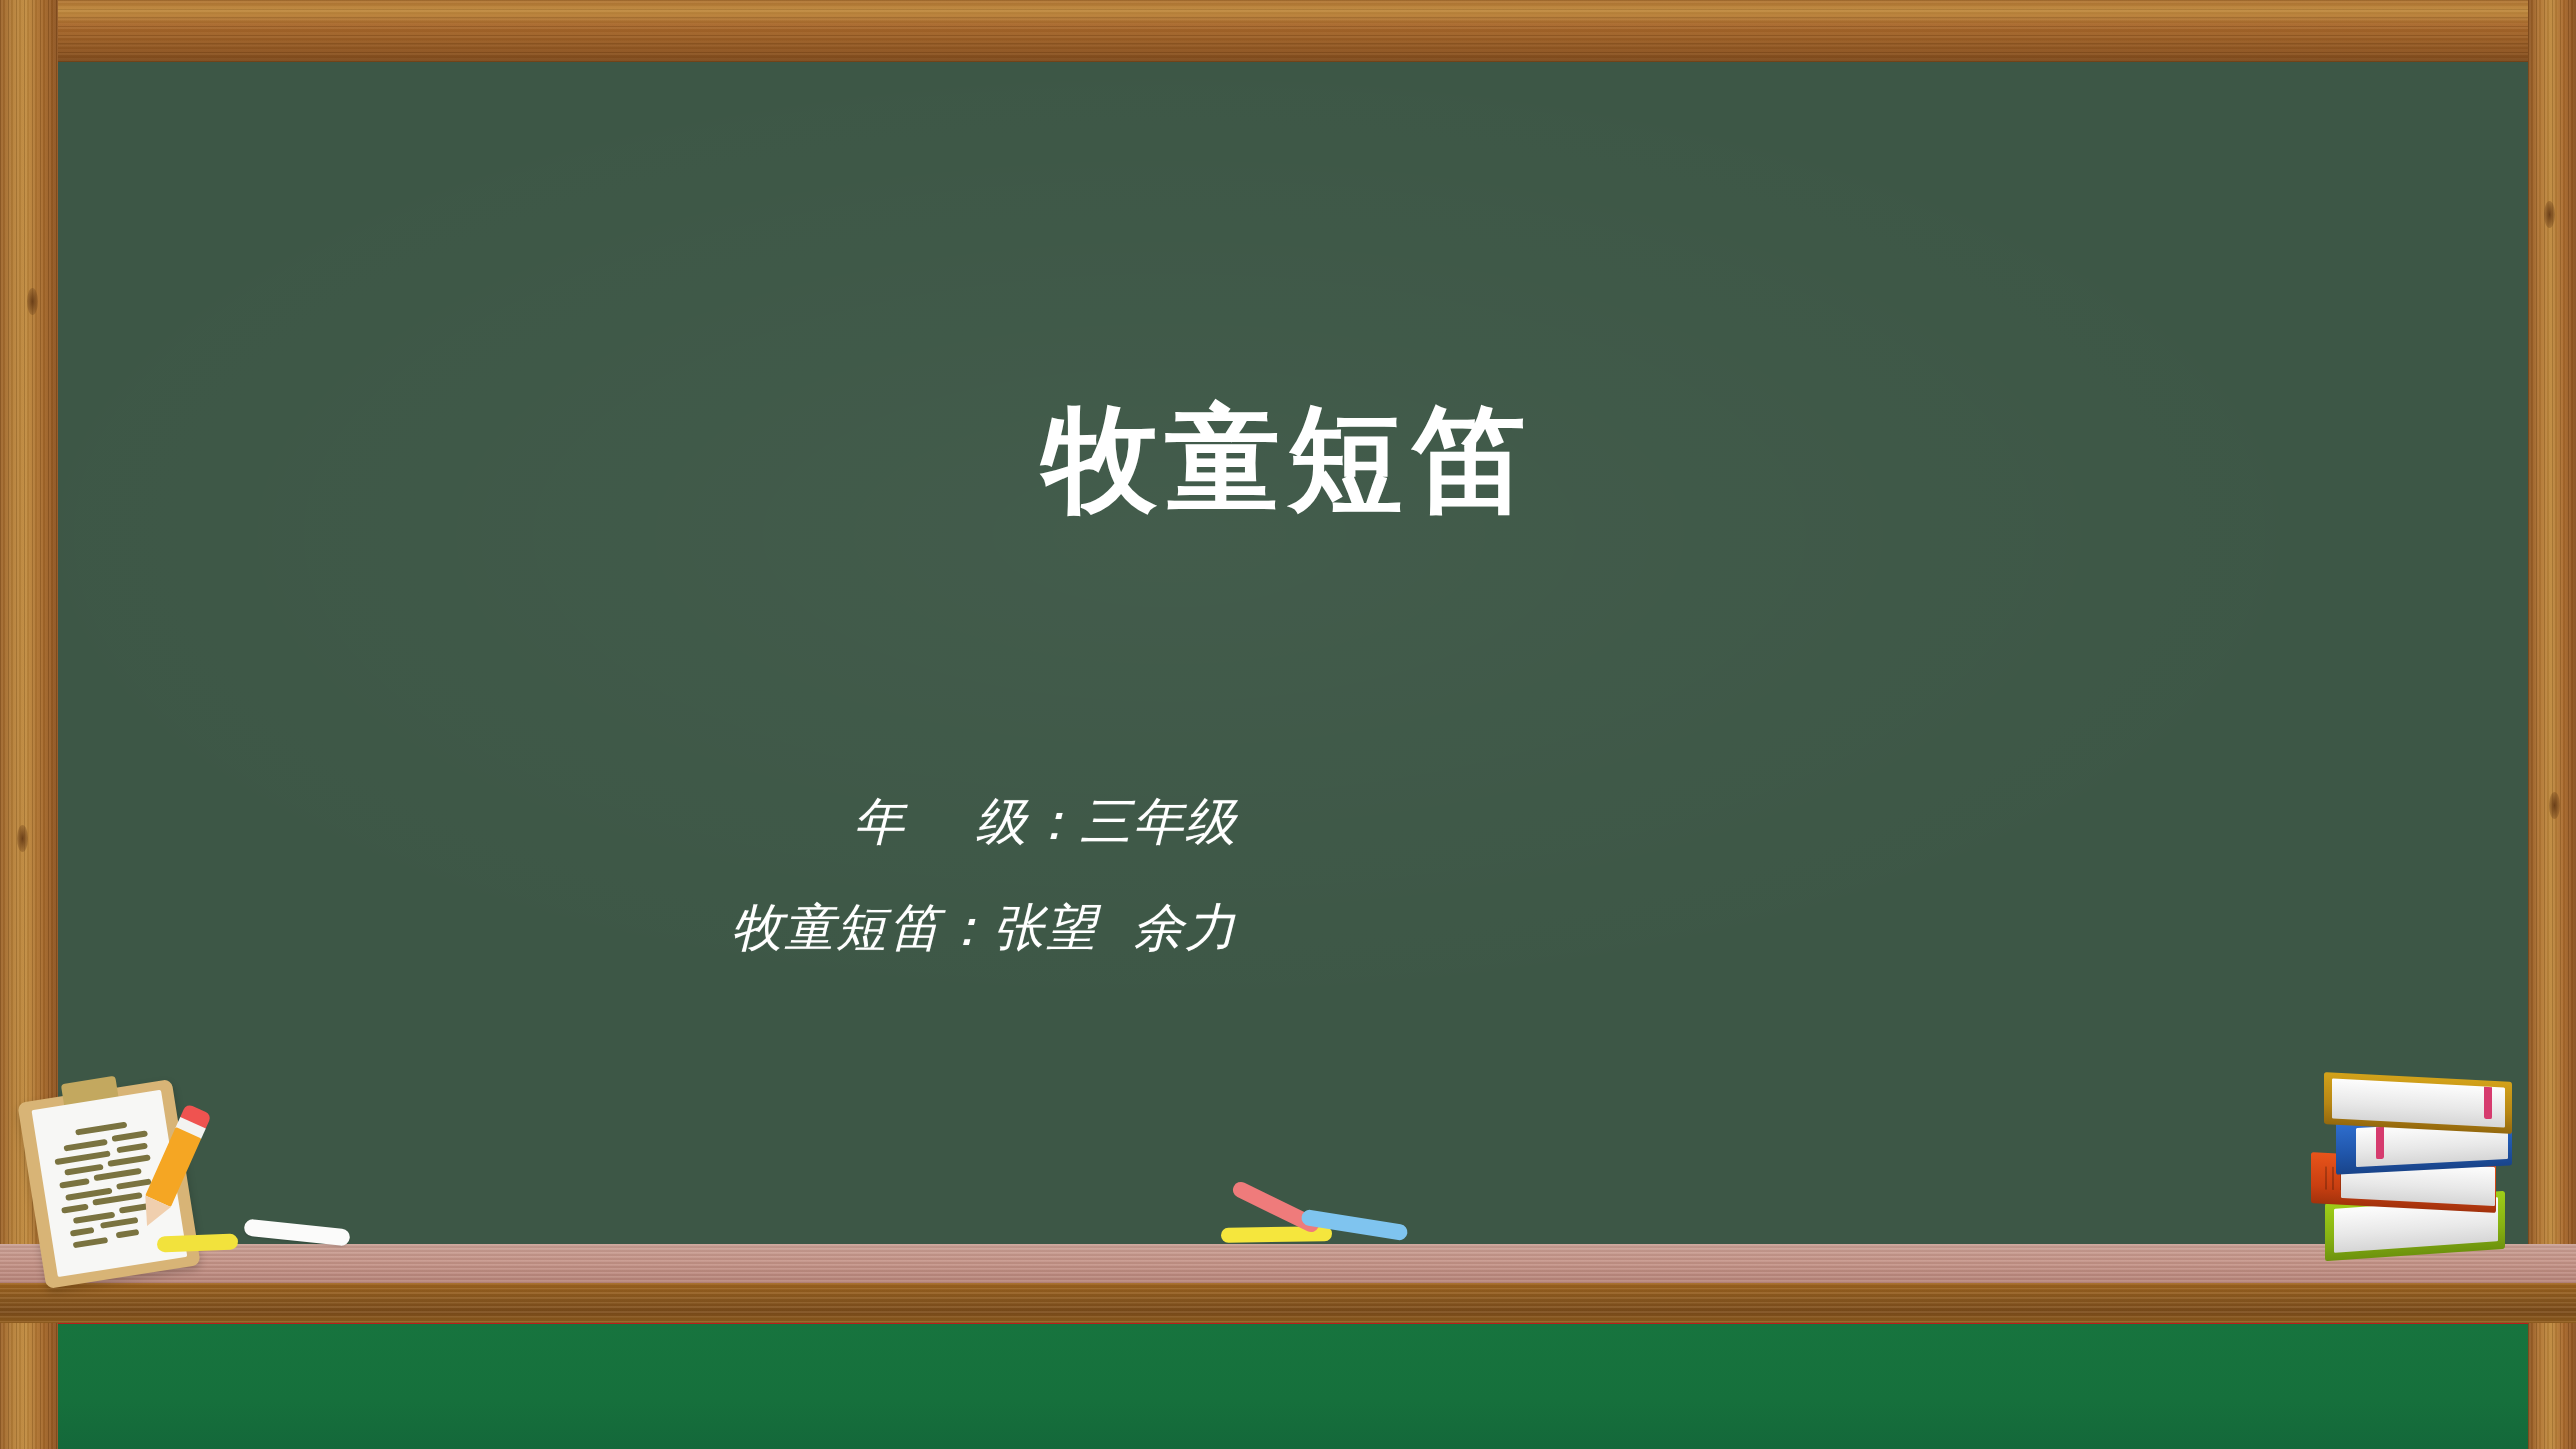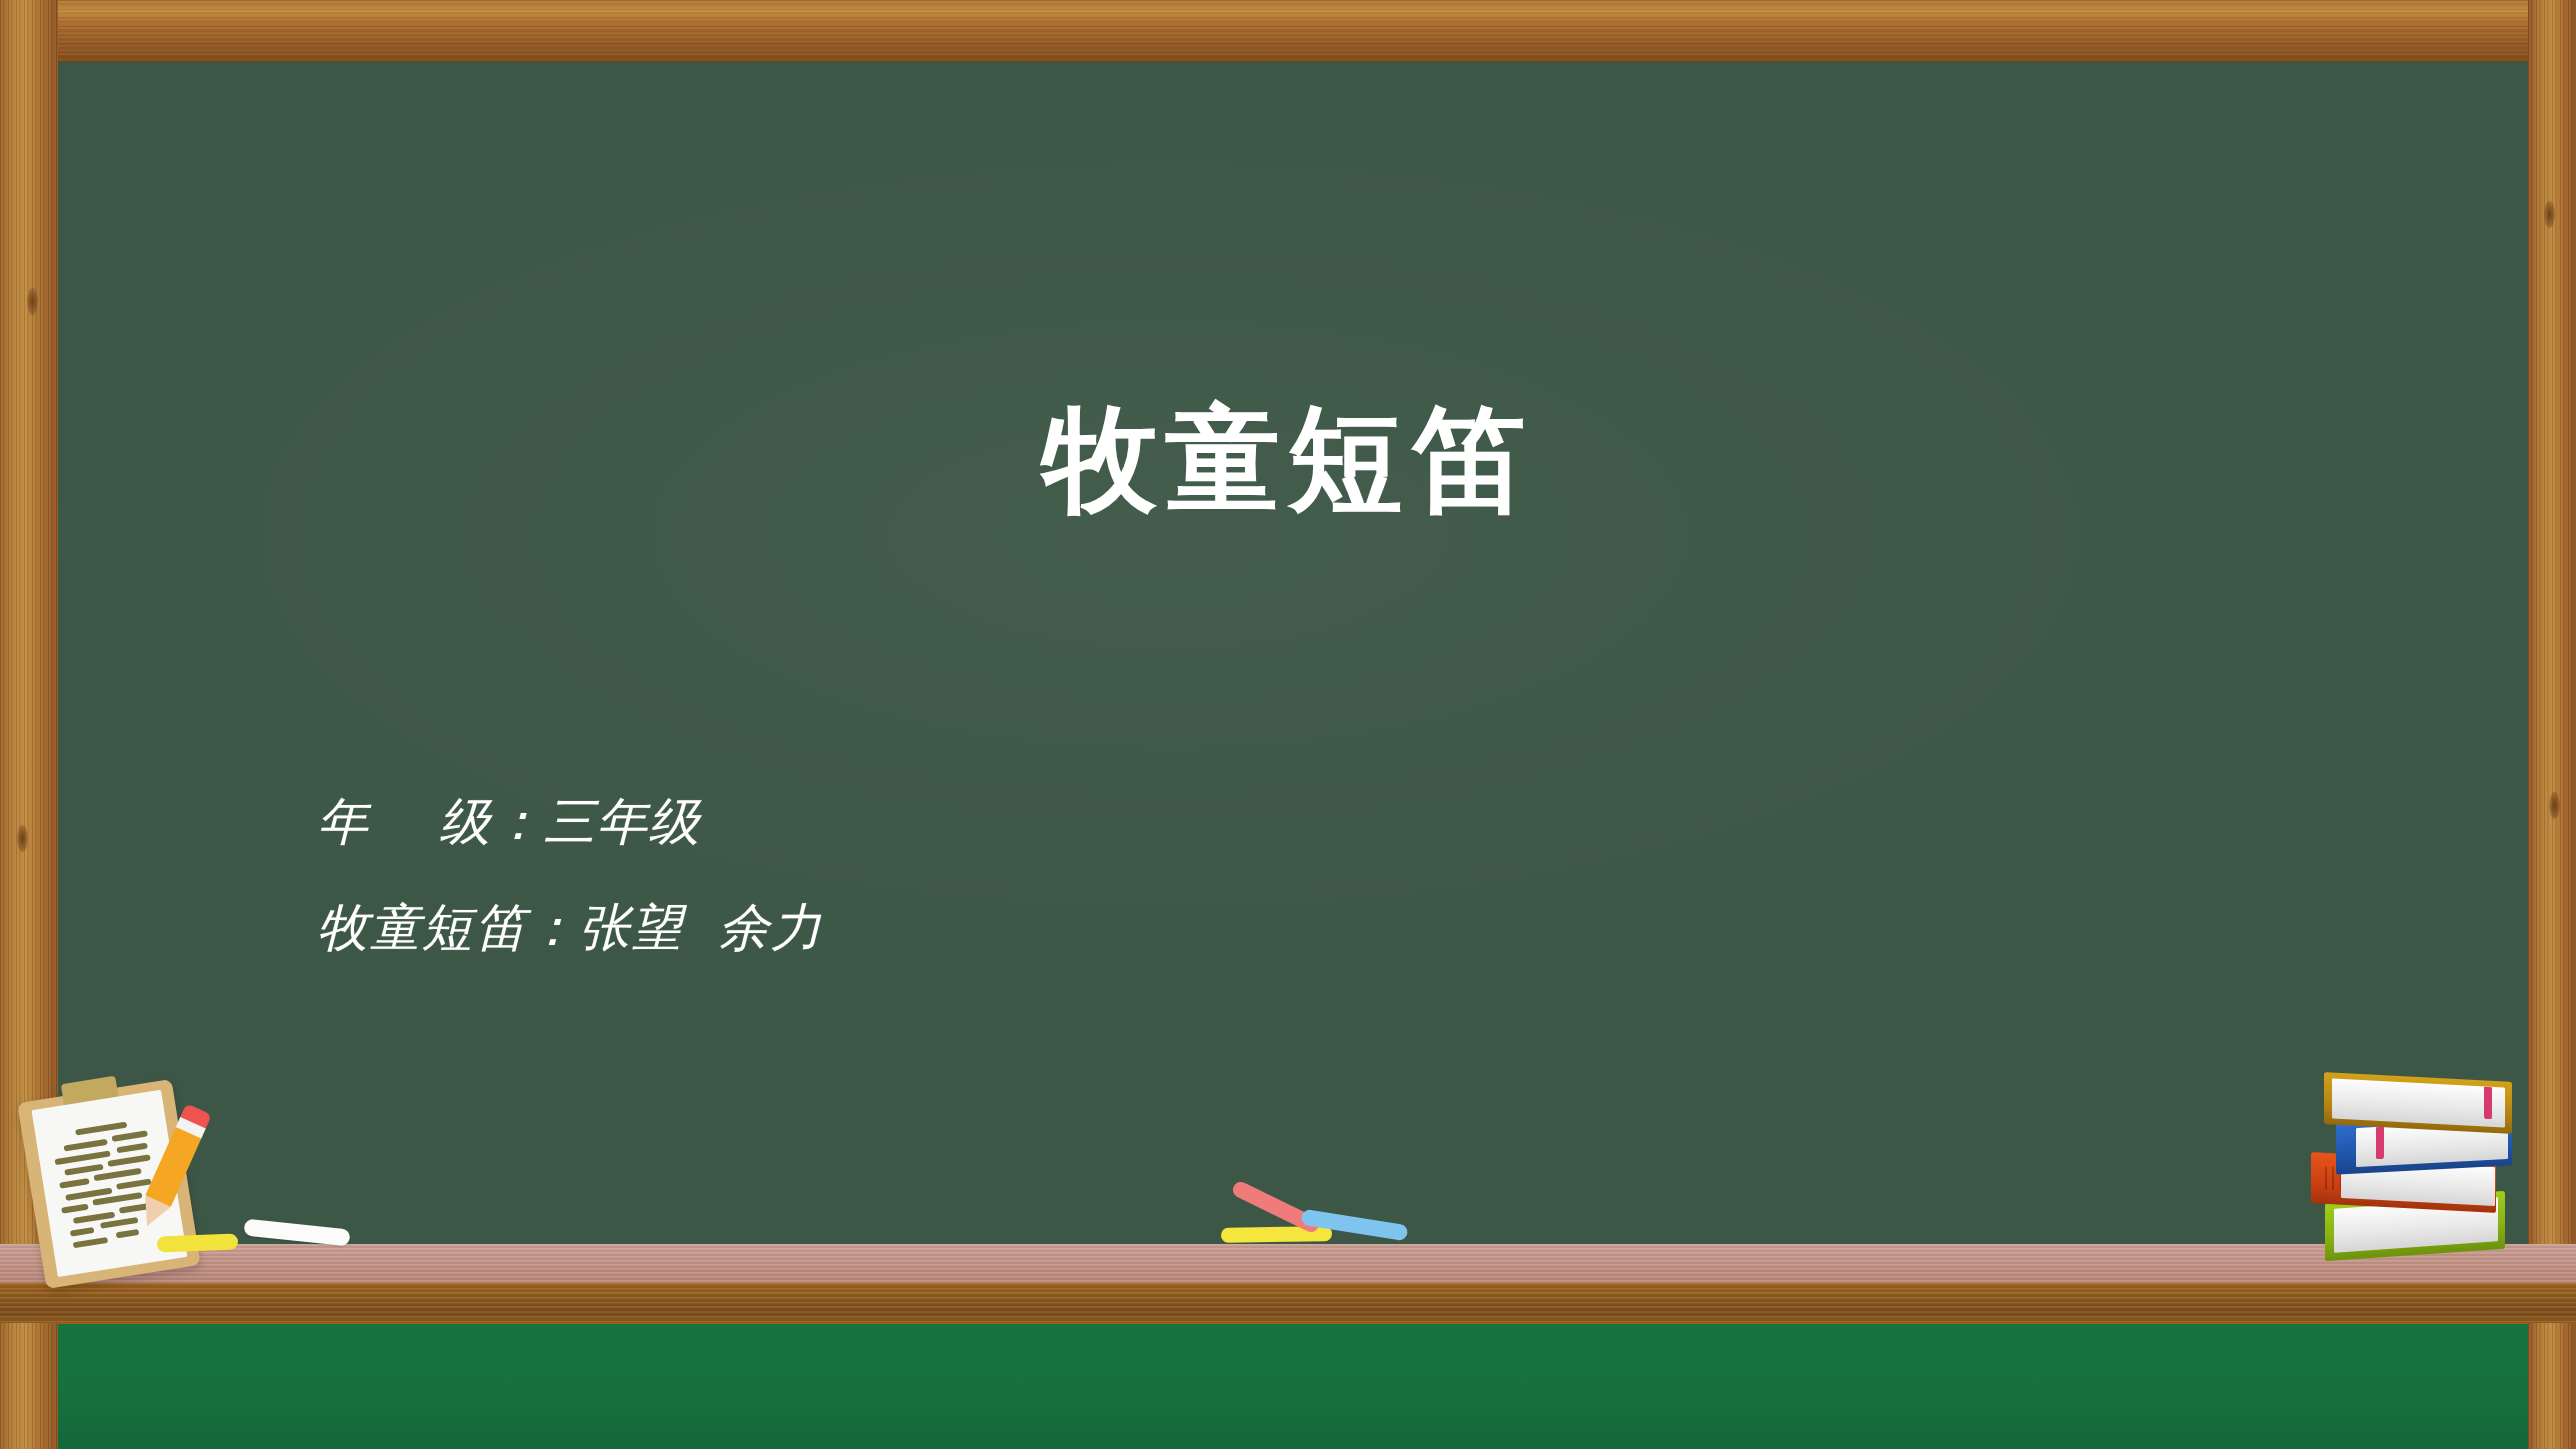--- a/index.html
+++ b/index.html
@@ -7,21 +7,21 @@
   body{
     font-family:"Liberation Sans","DejaVu Sans",sans-serif;
     -webkit-font-smoothing:antialiased;
   }
 
   
   .stage{
     position:relative;
     width:2576px;height:1449px;
     overflow:hidden;
-    background:#a16207;
+    background:#b91c1c;
   }
 
   
   .frame-top{
     position:absolute;left:0;top:0;width:2576px;height:62px;
     background:
       repeating-linear-gradient(to bottom,
         rgba(0,0,0,.10) 0px, rgba(0,0,0,.10) 0.7px,
         rgba(255,255,255,.05) 1.3px, rgba(255,255,255,.05) 2.7px,
         rgba(0,0,0,.04) 3.4px, rgba(0,0,0,.04) 5.4px,
@@ -79,24 +79,25 @@
     font-weight:700;
     font-size:115px;
     letter-spacing:8px;
     line-height:1;
     z-index:8;
     white-space:nowrap;
   }
 
   
   .info{
-    position:absolute;left:317px;top:795px;
+    position:absolute;left:305px;top:795px;
     width:2012px;
     z-index:8;
     color:#ffffff;
+    text-align:right;
   }
   .info-row{
     display:flex;
     align-items:baseline;
     height:106px;
   }
   .info-col-left{width:932px;flex:0 0 932px;}
   .info-col-right{flex:1 1 auto;}
   .info-text{
     font-family:"DejaVu Serif","Liberation Serif",serif;

